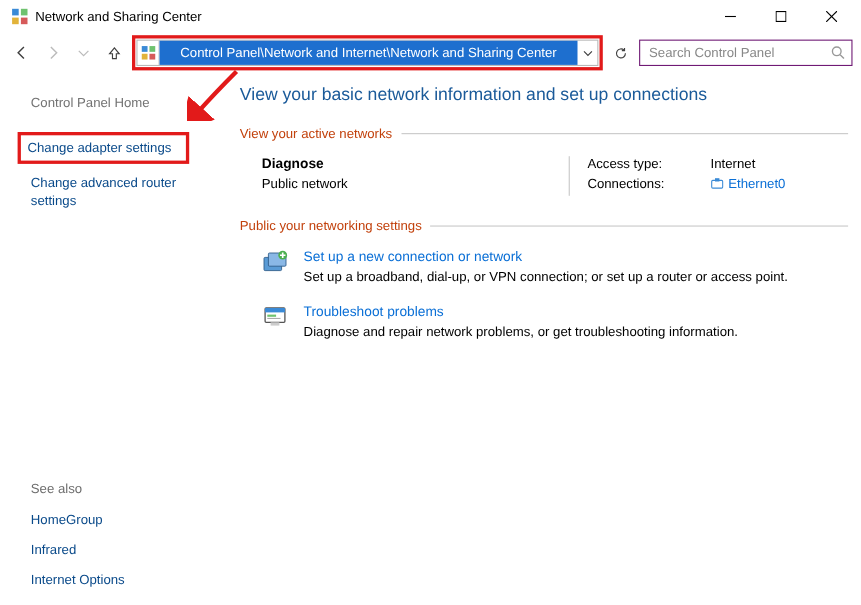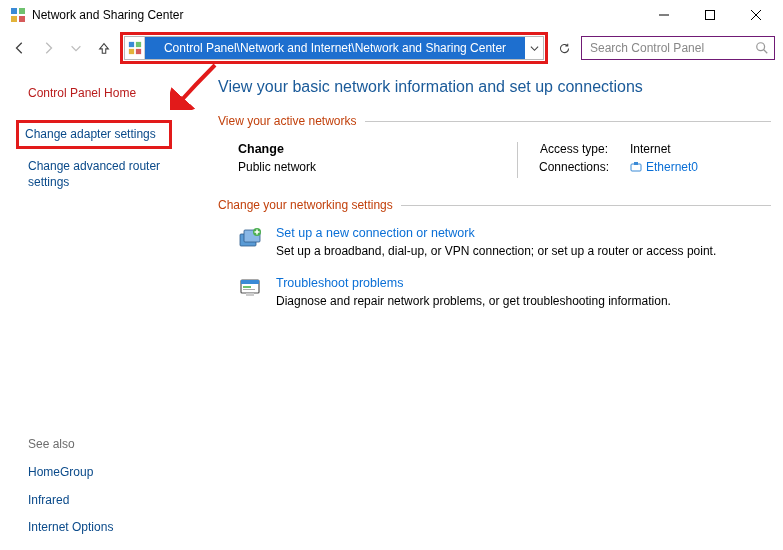--- a/index.html
+++ b/index.html
@@ -30,40 +30,40 @@
 
 .search-wrap { position: relative; margin-left: auto; }
 .search-input { width: 194px; height: 24px; border: 1px solid #701a75; padding: 0 24px 0 8px; font-size: 12px; color: #555; outline: none; }
 .search-input::placeholder { color: #888; }
 .search-icon { position: absolute; right: 6px; top: 50%; transform: translateY(-50%); width: 14px; height: 14px; opacity: 0.6; }
 
 
 .content { display: flex; height: calc(100% - 66px); }
 .sidebar { width: 210px; padding: 16px 16px 8px 28px; display: flex; flex-direction: column; position: relative; }
 .sidebar .link { color: #0a4a8a; font-size: 12px; padding: 4px 0; cursor: pointer; line-height: 1.3; }
-.sidebar .link.plain { color: #b91c1c; cursor: default; }
+.sidebar .link.plain { color: #737373; cursor: default; }
 .sidebar .hl { border: 3px solid #e21a1a; padding: 4px 6px; margin-left: -12px; width: 156px; }
 
 .see-also { margin-top: auto; }
 .see-also .hdr { color: #6d6d6d; font-size: 12px; margin-bottom: 8px; }
 .see-also .link { padding: 6px 0; }
 
 .main { flex: 1; padding: 12px 12px 12px 8px; }
 .main h1 { color: #1a5a99; font-size: 16px; font-weight: 400; margin-bottom: 18px; }
 
 .section-hdr { display: flex; align-items: center; margin: 6px 0 14px; }
 .section-hdr .lbl { font-size: 12px; color: #c2410c; margin-right: 8px; white-space: nowrap; }
 .section-hdr .line { flex: 1; height: 1px; background: #c8c8c8; }
 
 .net-row { display: flex; padding-left: 20px; margin-bottom: 20px; }
 .net-left { width: 280px; border-right: 1px solid #c8c8c8; padding-right: 10px; }
 .net-left .name { font-weight: 700; font-size: 12.5px; margin-bottom: 4px; }
 .net-left .type { font-size: 12px; }
 .net-right { padding-left: 16px; font-size: 12px; }
-.net-right .kv { display: flex; gap: 16px; margin-bottom: 4px; text-align: center; }
+.net-right .kv { display: flex; gap: 32px; margin-bottom: 4px; }
 .net-right .k { width: 80px; }
 .net-right .v { }
 .net-right .eth-link { color: #0a6fd6; cursor: pointer; display: inline-flex; align-items: center; gap: 4px; }
 .nic-icon { width: 12px; height: 12px; }
 
 .action { display: flex; gap: 14px; padding-left: 20px; margin-bottom: 18px; }
 .action .ico { width: 24px; height: 24px; flex: 0 0 24px; display: flex; align-items: center; justify-content: center; }
 .action .txt .title { color: #0a6fd6; font-size: 12.5px; cursor: pointer; margin-bottom: 4px; }
 .action .txt .desc { font-size: 12px; color: #000; }
 
@@ -178,21 +178,21 @@
   <div class="main">
     <h1>View your basic network information and set up connections</h1>
 
     <div class="section-hdr">
       <span class="lbl">View your active networks</span>
       <span class="line"></span>
     </div>
 
     <div class="net-row">
       <div class="net-left">
-        <div class="name">Change</div>
+        <div class="name">Diagnose</div>
         <div class="type">Public network</div>
       </div>
       <div class="net-right">
         <div class="kv">
           <span class="k">Access type:</span>
           <span class="v">Internet</span>
         </div>
         <div class="kv">
           <span class="k">Connections:</span>
           <span class="v eth-link">
@@ -200,21 +200,21 @@
                   <rect x="1" y="3" width="10" height="7" rx="1" fill="none" stroke="#3a8ad6" stroke-width="1"></rect>
                   <rect x="4" y="1" width="4" height="3" fill="#3a8ad6"></rect>
                 </svg></span>
             <span>Ethernet0</span>
           </span>
         </div>
       </div>
     </div>
 
     <div class="section-hdr">
-      <span class="lbl">Change your networking settings</span>
+      <span class="lbl">Public your networking settings</span>
       <span class="line"></span>
     </div>
 
     <div class="action">
       <span class="ico">
         <svg viewBox="0 0 24 24">
             <rect x="2" y="8" width="16" height="12" rx="1" fill="#5a9bd5" stroke="#2d5c8a" stroke-width="0.8"></rect>
             <rect x="6" y="4" width="16" height="12" rx="1" fill="#8ab8e6" stroke="#2d5c8a" stroke-width="0.8"></rect>
             <circle cx="19" cy="6" r="4" fill="#4caf50"></circle>
             <path d="M19 3.5 L19 8.5 M16.5 6 L21.5 6" stroke="#fff" stroke-width="1.5"></path>

